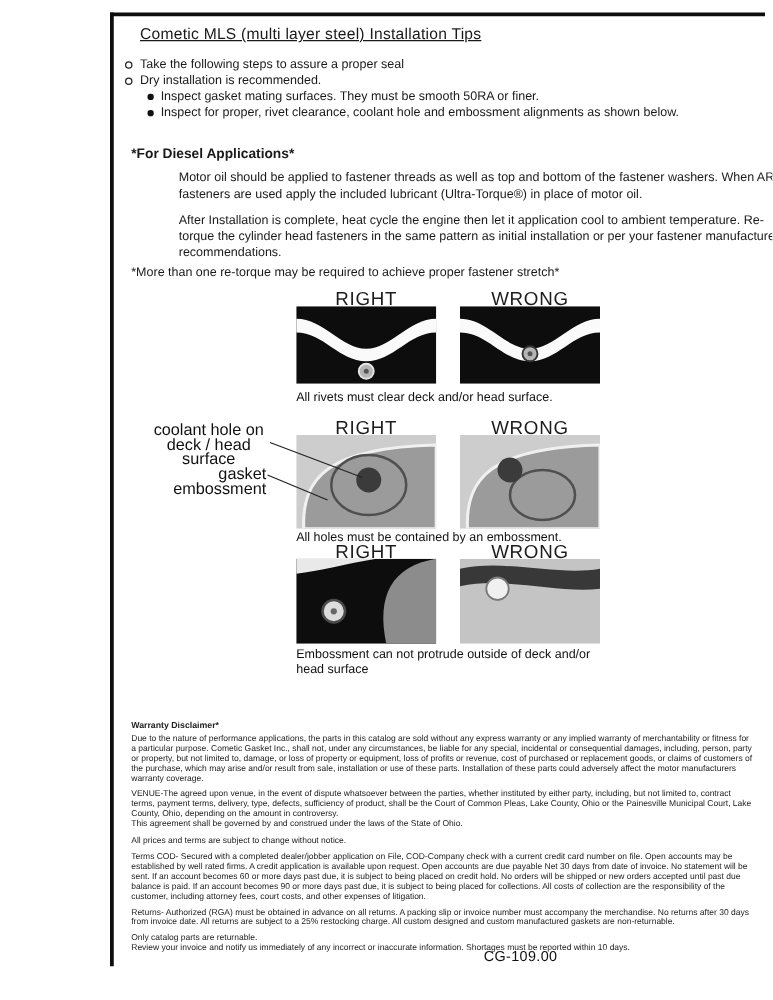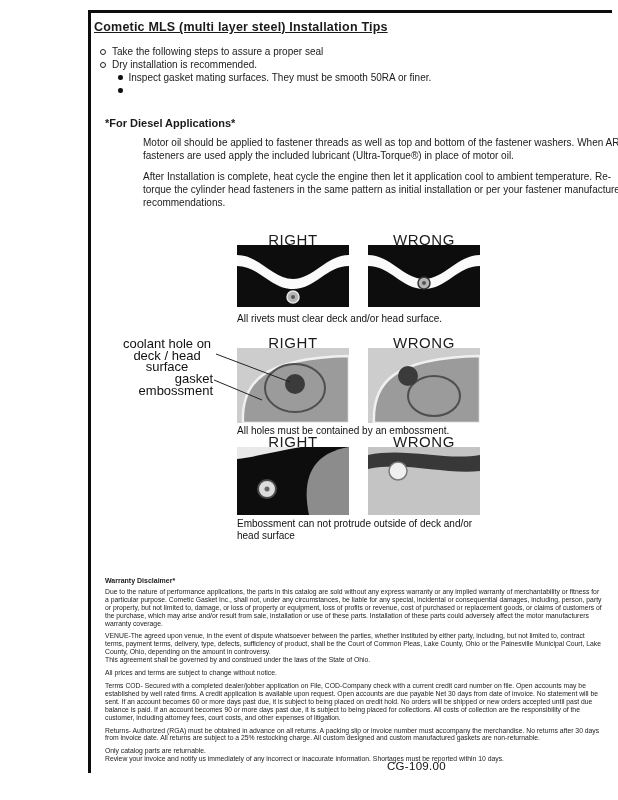--- a/index.html
+++ b/index.html
@@ -1,20 +1,20 @@
 <!DOCTYPE html>
 <html><head>
 <meta charset="utf-8">
 <style>
   html,body{margin:0;padding:0;background:#ffffff;}
   .page{position:relative;width:618px;height:800px;background:#ffffff;overflow:hidden;
         font-family:"Liberation Sans",sans-serif;color:#1a1a1a;}
   .frame{position:absolute;left:88px;top:10px;width:521px;height:760px;
          border-top:3px solid #0d0d0d;border-left:3px solid #0d0d0d;}
-  .title{position:absolute;left:94px;top:20px;width:495px;font-size:12.5px;font-weight:bold;
+  .title{position:absolute;left:112px;top:20px;width:495px;font-size:12.5px;font-weight:normal;
          text-decoration:underline;letter-spacing:.2px;}
   .tips{position:absolute;left:100px;top:45px;width:505px;font-size:10px;line-height:13px;}
   .tip-row{display:flex;align-items:flex-start;}
   .b1{width:4px;height:4px;border:1px solid #222;border-radius:50%;margin:3.5px 6px 0 0;flex:none;}
   .sub{margin-left:18px;}
   .b2{width:4.5px;height:4.5px;background:#111;border-radius:50%;margin:4px 6px 0 0;flex:none;}
   .diesel-heading{position:absolute;left:105px;top:117px;font-size:11px;font-weight:bold;}
   .para{position:absolute;left:105px;width:492px;font-size:10px;line-height:13px;margin-left:38px;}
   .p1{top:136px;} .p2{top:170px;}
   .note{position:absolute;left:105px;top:213px;width:505px;font-size:10px;}
@@ -47,26 +47,28 @@
     <div class="tip-row">
       <span class="b1"></span>
       <span>Dry installation is recommended.</span>
     </div>
     <div class="tip-row sub">
       <span class="b2"></span>
       <span>Inspect gasket mating surfaces.  They must be smooth 50RA or finer.</span>
     </div>
     <div class="tip-row sub">
       <span class="b2"></span>
+      <span>Inspect for proper, rivet clearance, coolant hole and embossment alignments as shown below.</span>
     </div>
   </div>
 
   <div class="diesel-heading">*For Diesel Applications*</div>
   <div class="para p1">Motor oil should be applied to fastener threads as well as top and bottom of the fastener washers. When ARP fasteners are used apply the included lubricant (Ultra-Torque®) in place of motor oil.</div>
   <div class="para p2">After Installation is complete, heat cycle the engine then let it application cool to ambient temperature. Re-torque the cylinder head fasteners in the same pattern as initial installation or per your fastener manufacturer's recommendations.</div>
+  <div class="note">*More than one re-torque may be required to achieve proper fastener stretch*</div>
 
   <div class="diag">
 
     <div class="dlabel" style="left:237px;top:3px;">RIGHT</div>
     <div class="dlabel" style="left:368px;top:3px;">WRONG</div>
 
     <div class="dimg" style="left:237px;top:17px;">
       <svg width="112" height="62" viewBox="0 0 112 62">
         <rect width="112" height="62" fill="#0d0d0d"></rect>
         <path d="M0,10 C22,10 36,34 56,34 C76,34 90,10 112,10 L112,21 C90,21 78,44 56,44 C34,44 22,21 0,21 Z" fill="#fafafa"></path>

